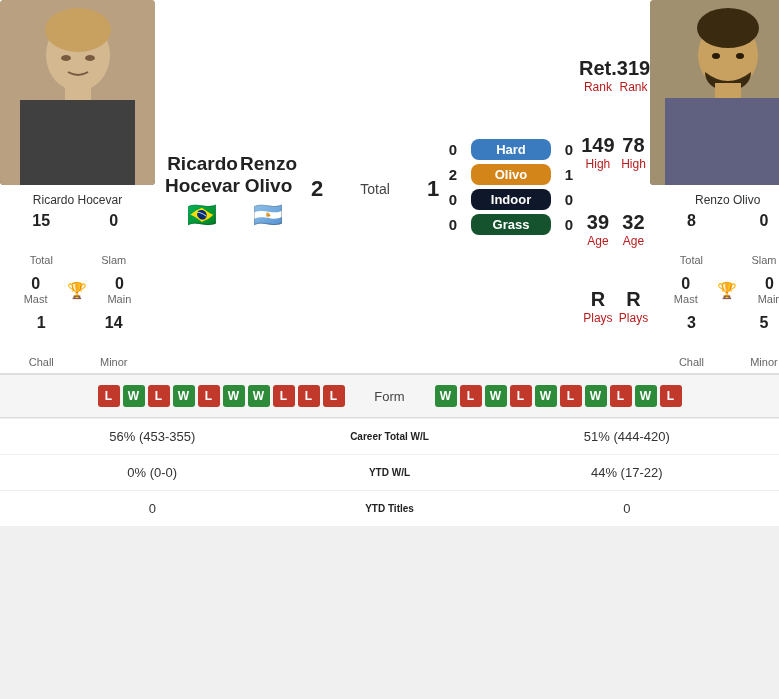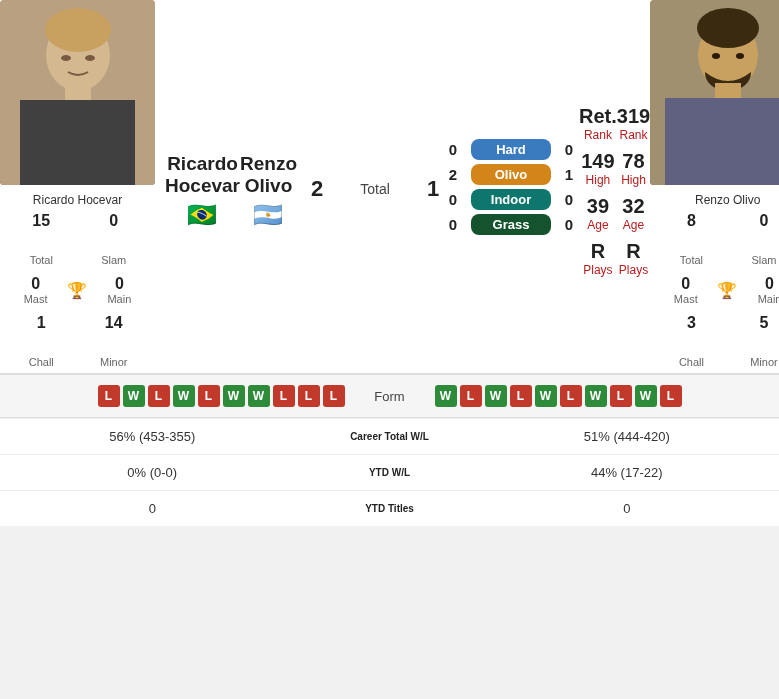--- a/index.html
+++ b/index.html
@@ -56,21 +56,21 @@
       display: flex;
       flex-direction: row;
       align-items: center;
       padding: 10px 0;
     }
 
     .center-stat {
       display: flex;
       flex-direction: column;
       align-items: center;
-      margin: 0 0;
+      margin: 16px 0;
     }
 
     .center-stat-value {
       font-size: 20px;
       font-weight: bold;
       color: #222;
     }
 
     .center-stat-label {
       font-size: 12px;
@@ -101,21 +101,21 @@
       border-radius: 8px;
       color: #fff;
       font-weight: bold;
       font-size: 13px;
       min-width: 80px;
       text-align: center;
     }
 
     .surface-hard { background: #3a7abf; }
     .surface-clay { background: #d4851a; }
-    .surface-indoor { background: #0f766e; }
+    .surface-indoor { background: #0f172a; }
     .surface-grass { background: #14532d; }
 
     
     .total-row {
       display: flex;
       align-items: center;
       width: 100%;
       justify-content: center;
       gap: 8px;
       margin-bottom: 6px;

